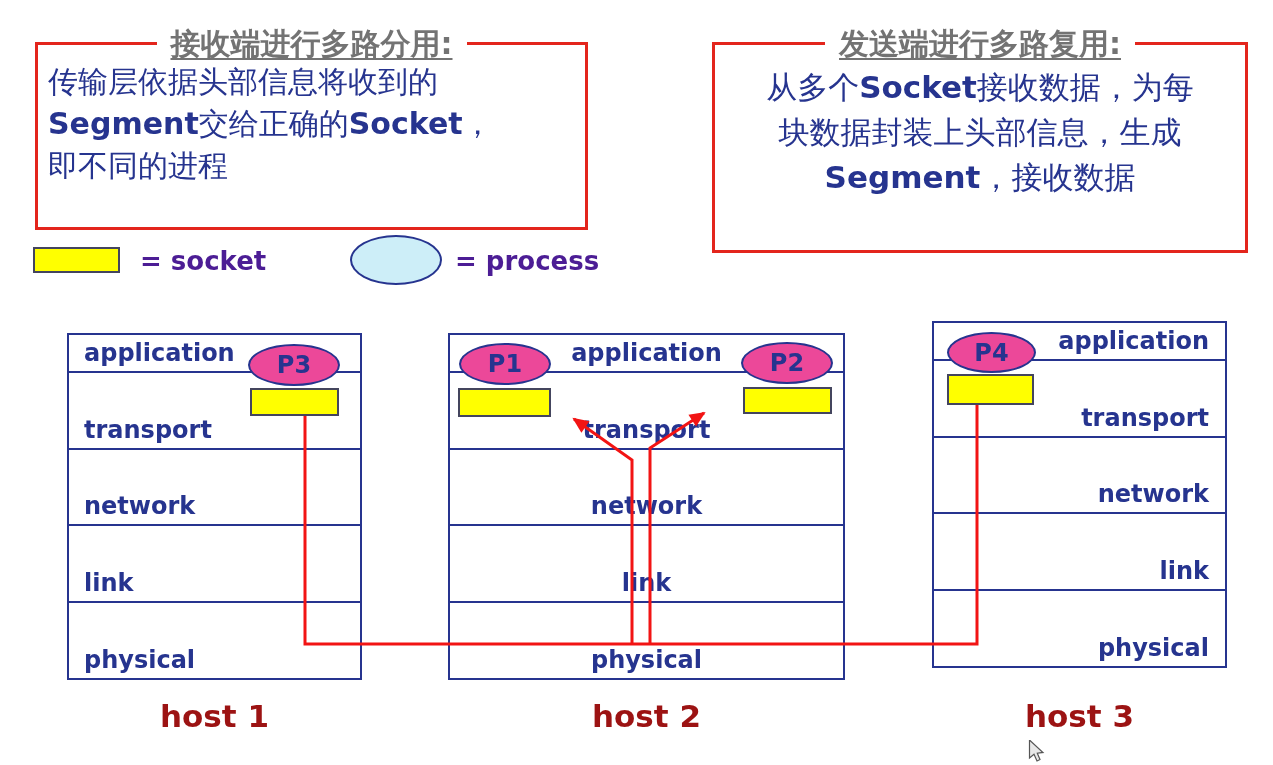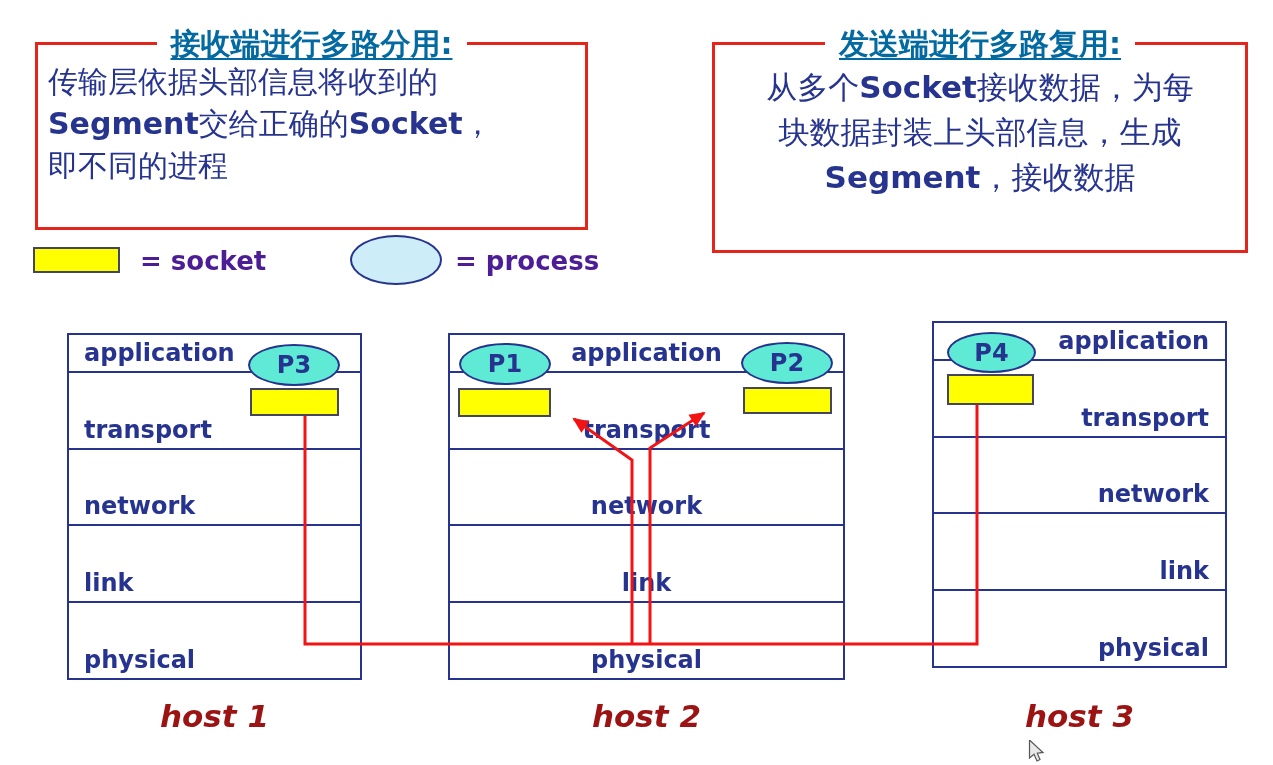--- a/index.html
+++ b/index.html
@@ -19,21 +19,21 @@
     border: 3px solid #e3251c;
     background: #ffffff;
   }
   .note-title {
     position: absolute;
     top: -21px;
     left: 50%;
     transform: translateX(-50%);
     background: #ffffff;
     padding: 0 14px;
-    color: #0369a1;
+    color: #737373;
     font-weight: bold;
     font-size: 30px;
     white-space: nowrap;
     text-decoration: underline;
     text-underline-offset: 4px;
     text-decoration-thickness: 2px;
   }
   .note-body {
     color: #26348f;
     font-size: 30px;
@@ -97,30 +97,29 @@
   .host.align-right .layer { justify-content: flex-end; padding-right: 16px; }
 
   .host-label {
     position: absolute;
     top: 698px;
     text-align: center;
     color: #9c1313;
     font-weight: bold;
     font-size: 31px;
     z-index: 1;
-    font-style: italic;
   }
   #host-1-label { left: 67px;  width: 295px; }
   #host-2-label { left: 448px; width: 397px; }
   #host-3-label { left: 932px; width: 295px; }
 
   
   .process {
     position: absolute;
-    background: #5eead4;
+    background: #ec4899;
     border: 2px solid #26348f;
     border-radius: 50%;
     display: flex;
     align-items: center;
     justify-content: center;
     color: #26348f;
     font-weight: bold;
     font-size: 24px;
     z-index: 6;
   }

